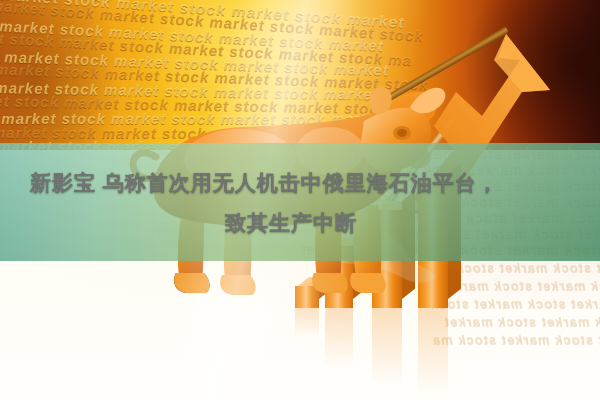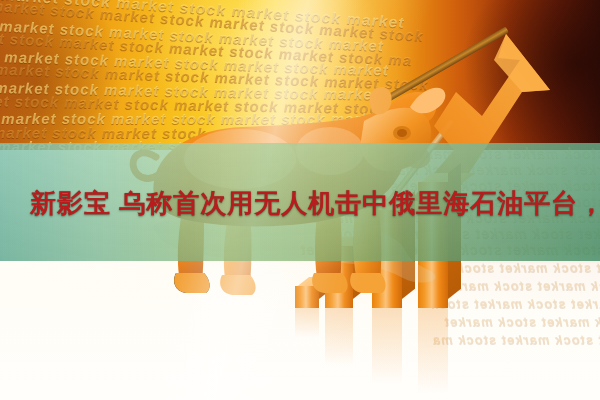--- a/index.html
+++ b/index.html
@@ -131,21 +131,21 @@
     background:linear-gradient(to bottom, rgba(255,255,255,.16), rgba(0,0,0,.05));
   }
 
   
   #headline{
     position:absolute;left:0;top:143px;width:600px;height:118px;
     display:flex;flex-direction:column;justify-content:center;
     padding-top:2px;box-sizing:border-box;
   }
   .hl-line{
-    color:#b91c1c;font-weight:bold;font-size:26px;line-height:40px;
+    color:#737373;font-weight:bold;font-size:21px;line-height:40px;
     letter-spacing:1px;white-space:nowrap;
     text-shadow:0 1px 2px rgba(40,70,40,.55), 0 0 1px rgba(0,0,0,.35);
   }
   .hl-1{padding-left:30px;}
   .hl-2{text-align:center;padding-right:18px;}
 </style>
 </head>
 <body>
 
 <div id="stage">
@@ -294,15 +294,16 @@
       <path d="M36,72 C20,62 10,72 14,84 C18,94 30,96 38,90" fill="none" stroke="#e8861a" stroke-width="7" stroke-linecap="round"></path>
     </svg>
   </div>
 
   <div class="layer" id="sweep"></div>
 
   <div id="band"></div>
 
   <div id="headline">
     <div class="hl-line hl-1">新影宝 乌称首次用无人机击中俄里海石油平台，</div>
+    <div class="hl-line hl-2">致其生产中断</div>
   </div>
 
 </div>
 
 </body></html>

